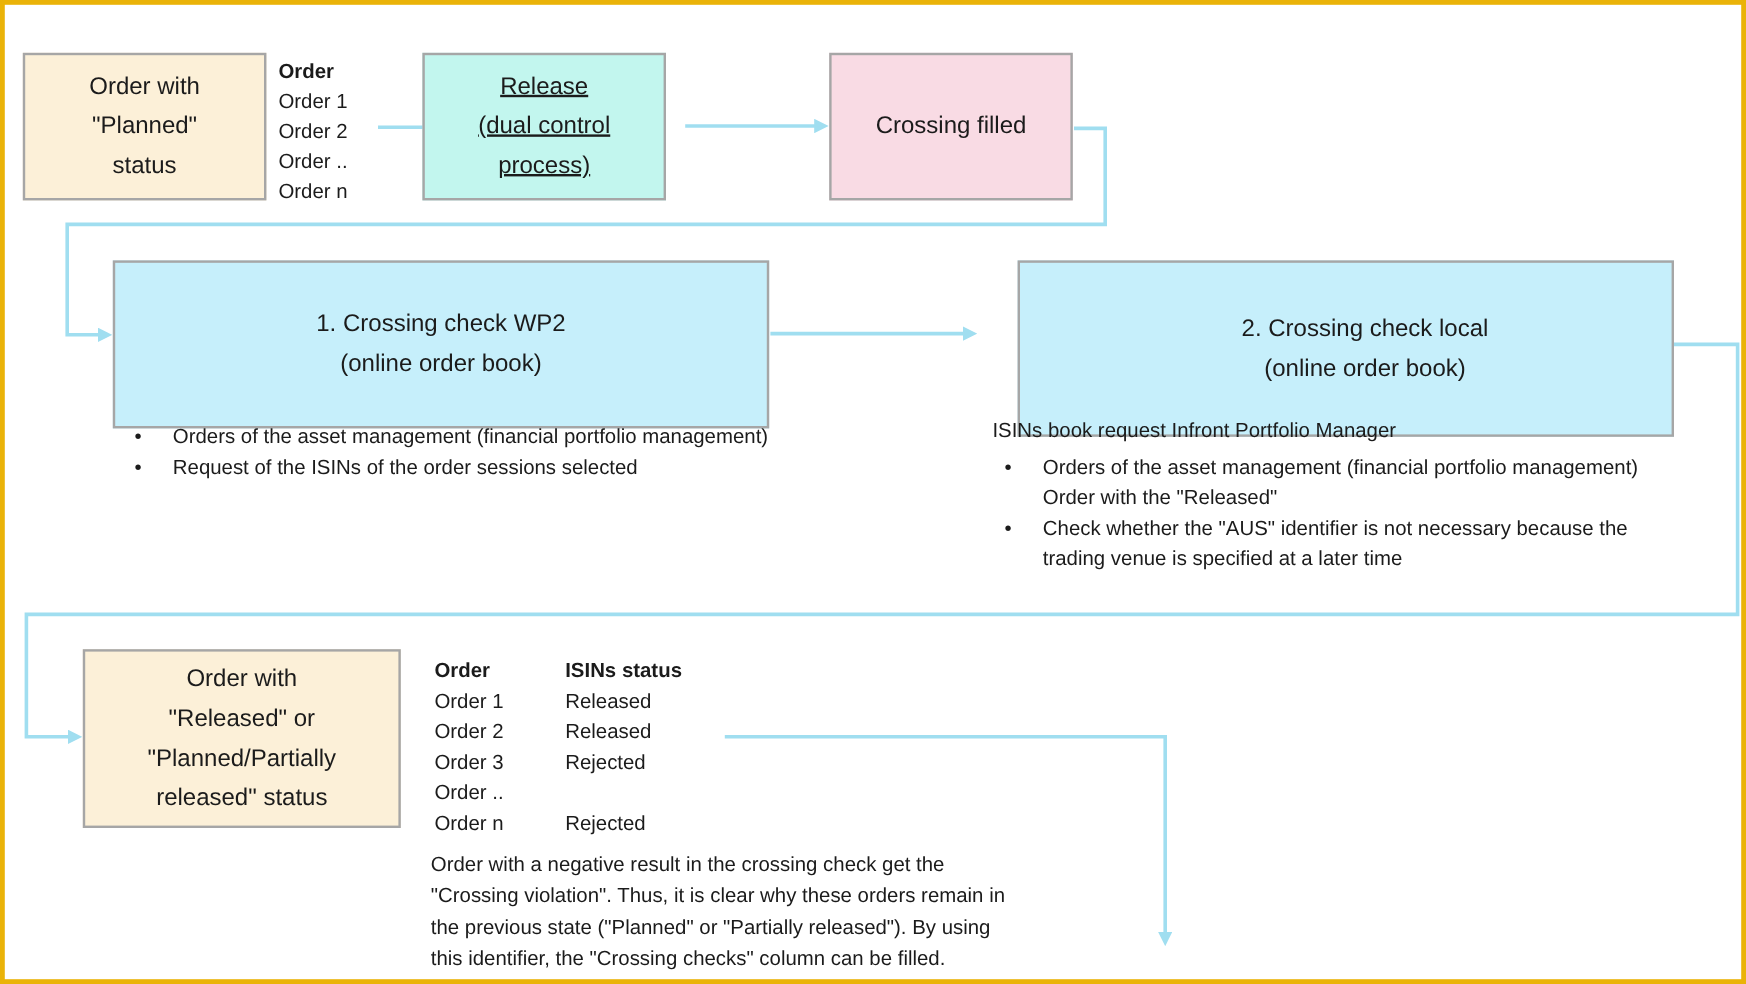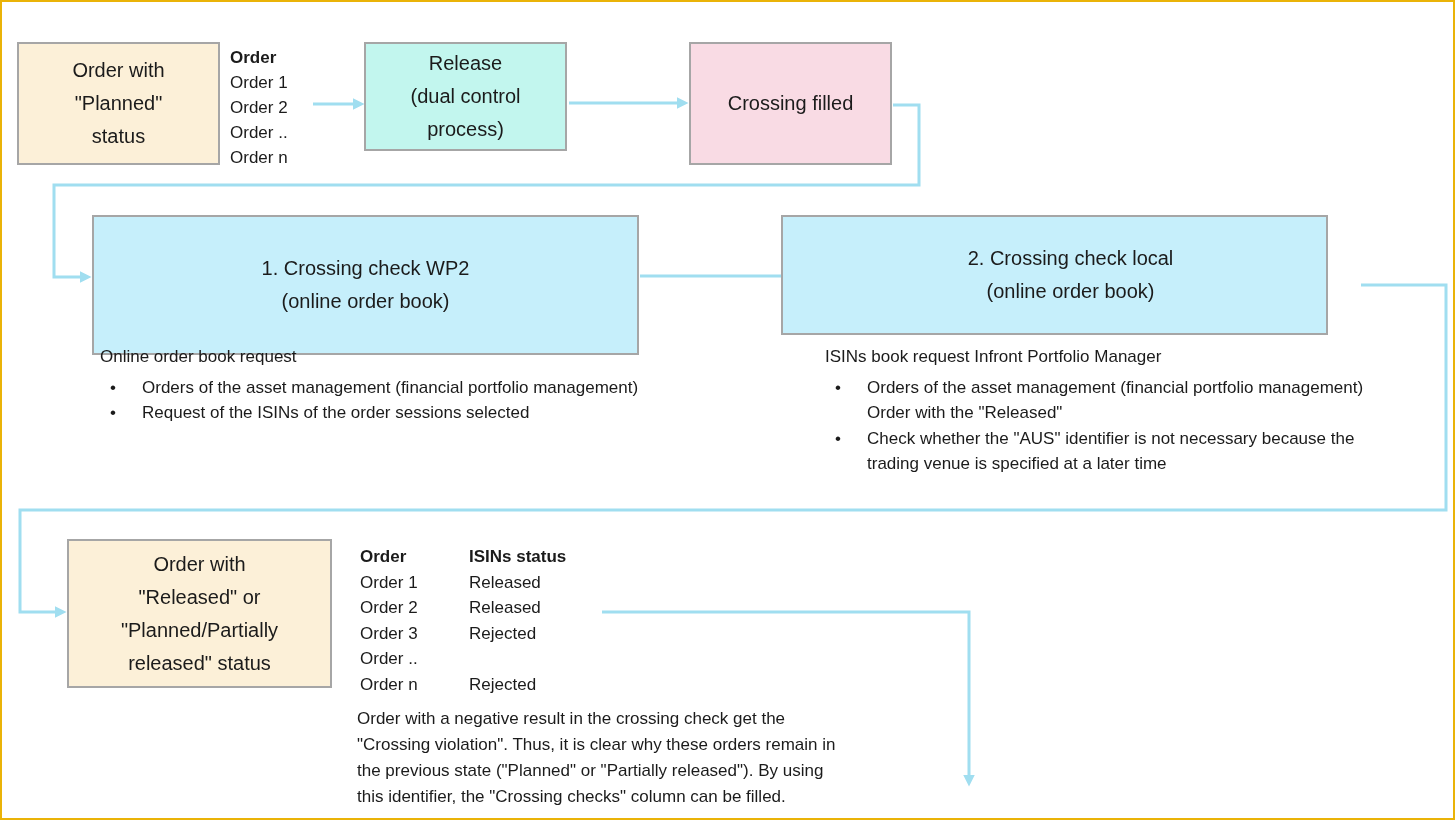--- a/index.html
+++ b/index.html
@@ -1,39 +1,39 @@
 <!DOCTYPE html>
 <html><head>
 <meta charset="utf-8">
 <style>
   html,body { margin:0; padding:0; background:#ffffff; }
   body { font-family:"Liberation Sans", sans-serif; color:#1b1b1b; }
   .canvas {
     position:relative; width:1455px; height:820px; box-sizing:border-box;
-    background:#ffffff; border:2px solid #eab308; overflow:hidden;
+    background:#ffffff; border:4px solid #eab308; overflow:hidden;
   }
   svg.connectors { position:absolute; left:0; top:0; width:1455px; height:820px; }
 
   .box {
     position:absolute; box-sizing:border-box;
     border:2px solid #a6a6a6;
     display:flex; align-items:center; justify-content:center;
     text-align:center; font-size:20px; line-height:33px;
   }
   .box .lbl { white-space:pre-line; }
   .cream { background:#fcf0d8; }
   .cyan  { background:#c2f6ee; }
   .pink  { background:#f9dbe4; }
   .blue  { background:#c6effb; }
 
   #box-planned  { left:15px;  top:40px;  width:203px; height:123px; }
-  #box-release  { left:362px; top:40px;  width:203px; height:109px; }
+  #box-release  { left:348px; top:40px;  width:203px; height:123px;text-decoration:underline; }
   #box-crossing { left:687px; top:40px;  width:203px; height:123px; }
   #box-wp2      { left:90px;  top:213px; width:547px; height:140px; }
-  #box-local    { left:779px; top:213px; width:547px; height:120px;padding-left:32px; }
+  #box-local    { left:844px; top:213px; width:547px; height:147px;padding-left:32px; }
   #box-released { left:65px;  top:537px; width:265px; height:149px; }
 
   .order-list { position:absolute; left:228px; top:43px; font-size:17px; line-height:25px; }
   .order-list .hdr { font-weight:bold; }
 
   .notes { position:absolute; font-size:17px; line-height:25.5px; }
   #notes-wp2   { left:98px;  top:342px; width:660px; }
   #notes-local { left:823px; top:342px; width:630px; }
   .notes ul { list-style:none; margin:5px; padding:0; }
   .notes li { position:relative; padding-left:37px; white-space:pre-line; }
@@ -98,21 +98,20 @@
     <span class="lbl">1. Crossing check WP2
 (online order book)</span>
   </div>
 
   <div class="box blue" id="box-local">
     <span class="lbl">2. Crossing check local
 (online order book)</span>
   </div>
 
   <div class="notes" id="notes-wp2">
-    <div class="intro">Online order book request</div>
     <ul>
       <li>Orders of the asset management (financial portfolio management)</li>
       <li>Request of the ISINs of the order sessions selected</li>
     </ul>
   </div>
 
   <div class="notes" id="notes-local">
     <div class="intro">ISINs book request Infront Portfolio Manager</div>
     <ul>
       <li>Orders of the asset management (financial portfolio management)

